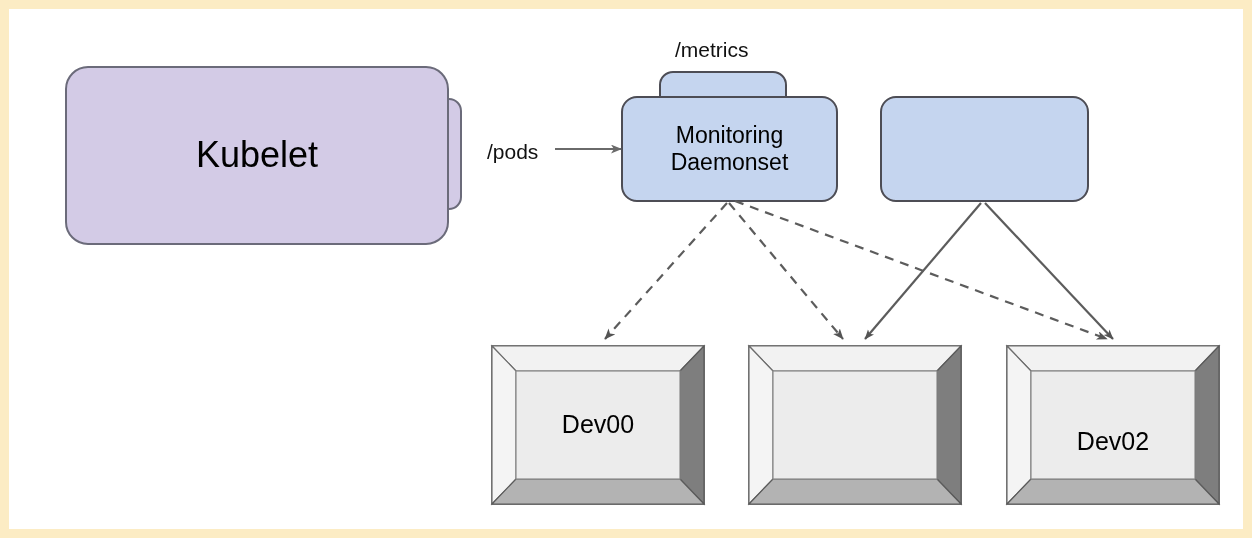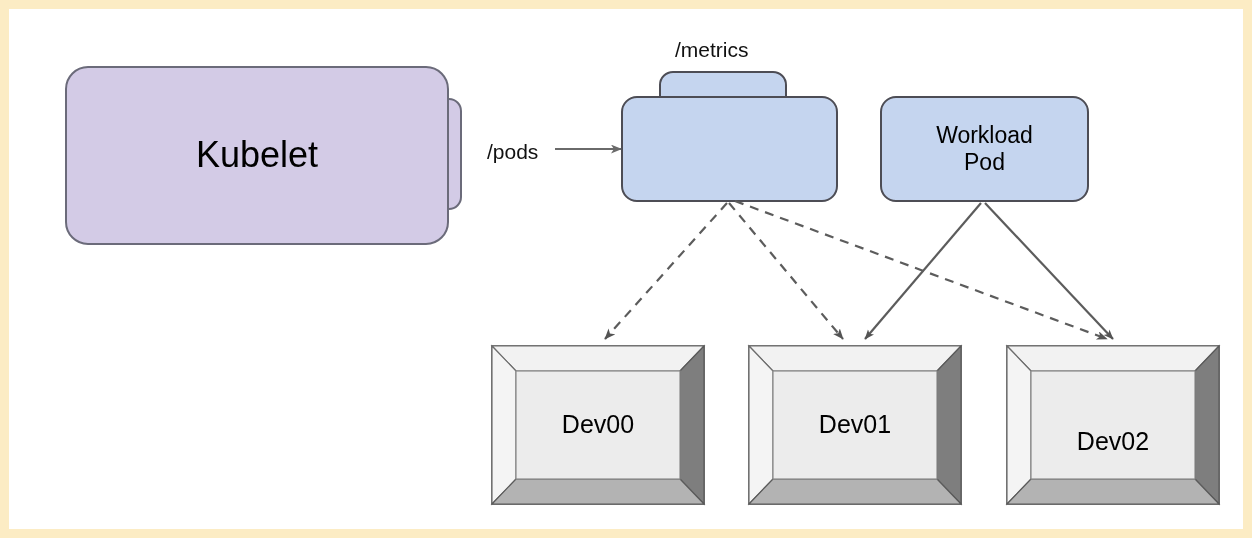--- a/index.html
+++ b/index.html
@@ -121,27 +121,26 @@
 
       <line x1="726" y1="192" x2="1098" y2="330" stroke="#5c5c5c" stroke-width="2.2" stroke-dasharray="9 7" marker-end="url(#arrow-dash)"></line>
 
       <line x1="972" y1="194" x2="856" y2="330" stroke="#5c5c5c" stroke-width="2.2" marker-end="url(#arrow-solid)"></line>
 
       <line x1="976" y1="194" x2="1104" y2="330" stroke="#5c5c5c" stroke-width="2.2" marker-end="url(#arrow-solid)"></line>
     </svg>
 
     <div class="node-label" style="left:57px; top:58px; width:382px; height:177px; font-size:36px;">Kubelet</div>
 
+    <div class="node-label" style="left:613px; top:88px; width:215px; height:104px; font-size:23px;">Monitoring
+Daemonset</div>
 
-    <div class="node-label" style="left:872px; top:88px; width:207px; height:104px; font-size:23px;">Workload
-Pod</div>
 
     <div class="node-label" style="left:507px; top:362px; width:164px; height:108px; font-size:25px;">Dev00</div>
 
-    <div class="node-label" style="left:764px; top:362px; width:164px; height:108px; font-size:25px;">Dev01</div>
 
     <div class="node-label" style="left:1022px; top:362px; width:164px; height:108px; font-size:25px;margin-top:17px;">Dev02</div>
 
     <div class="edge-label" style="left:478px; top:132px;">/pods</div>
 
     <div class="edge-label" style="left:666px; top:30px;">/metrics</div>
 
   </div>
 </div>
 

